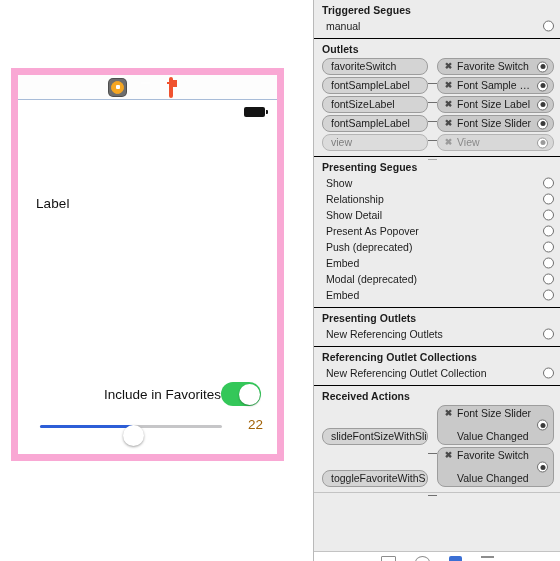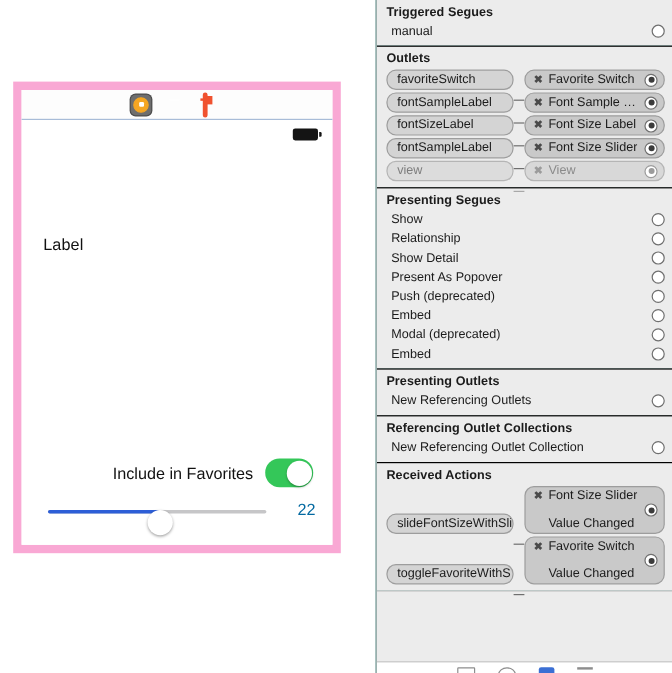--- a/index.html
+++ b/index.html
@@ -105,21 +105,21 @@
   }
 
   #label-text {
     position: absolute; left: 18px; top: 96px;
     font-size: 13.5px; color: #111; letter-spacing: .1px;
   }
 
   #favorites-row {
     position: absolute; left: 0; right: 0; bottom: 48px;
     display: flex; align-items: center; justify-content: flex-end;
-    padding-right: 16px; gap: 10px;
+    padding-right: 16px; 
   }
   #favorites-label { font-size: 13.5px; color: #111; }
   #fav-switch {
     width: 40px; height: 24px; border-radius: 12px;
     background: #34c759; position: relative; flex: none;
   }
   #fav-switch .knob {
     position: absolute; right: 1.5px; top: 1.5px;
     width: 21px; height: 21px; border-radius: 50%;
     background: #ffffff;
@@ -139,21 +139,21 @@
     background: #2d5ed7; border-radius: 2px;
   }
   #slider-knob {
     position: absolute; left: 51%; top: 0px;
     width: 21px; height: 21px; margin-left: -10px;
     border-radius: 50%; background: #ffffff;
     box-shadow: 0 1px 2.5px rgba(0,0,0,.38);
   }
   #slider-value {
     position: absolute; right: 14px; top: 2px;
-    font-size: 13.5px; color: #0369a1;
+    font-size: 13.5px; color: #a16207;
   }
 
   
   #inspector {
     position: absolute; left: 313px; top: 0;
     width: 247px; height: 561px;
     background: #0f766e;
     border-left: 1px solid #b9b9b9;
     box-sizing: border-box;
     font-size: 10.5px; color: #1b1b1b;

